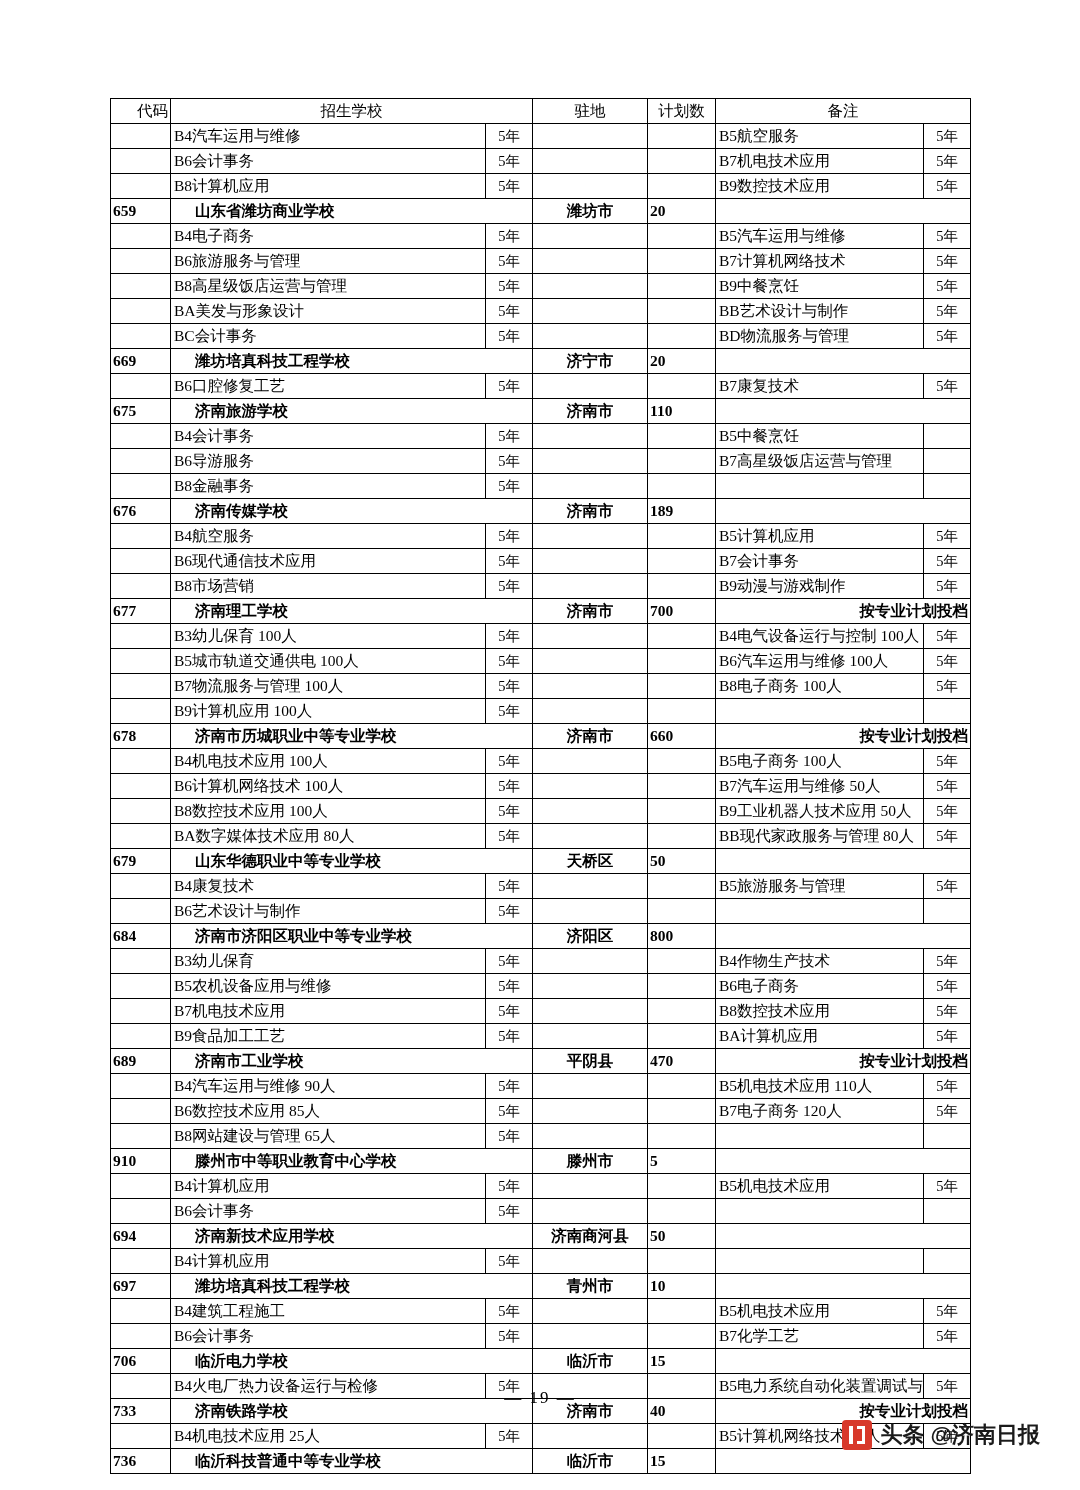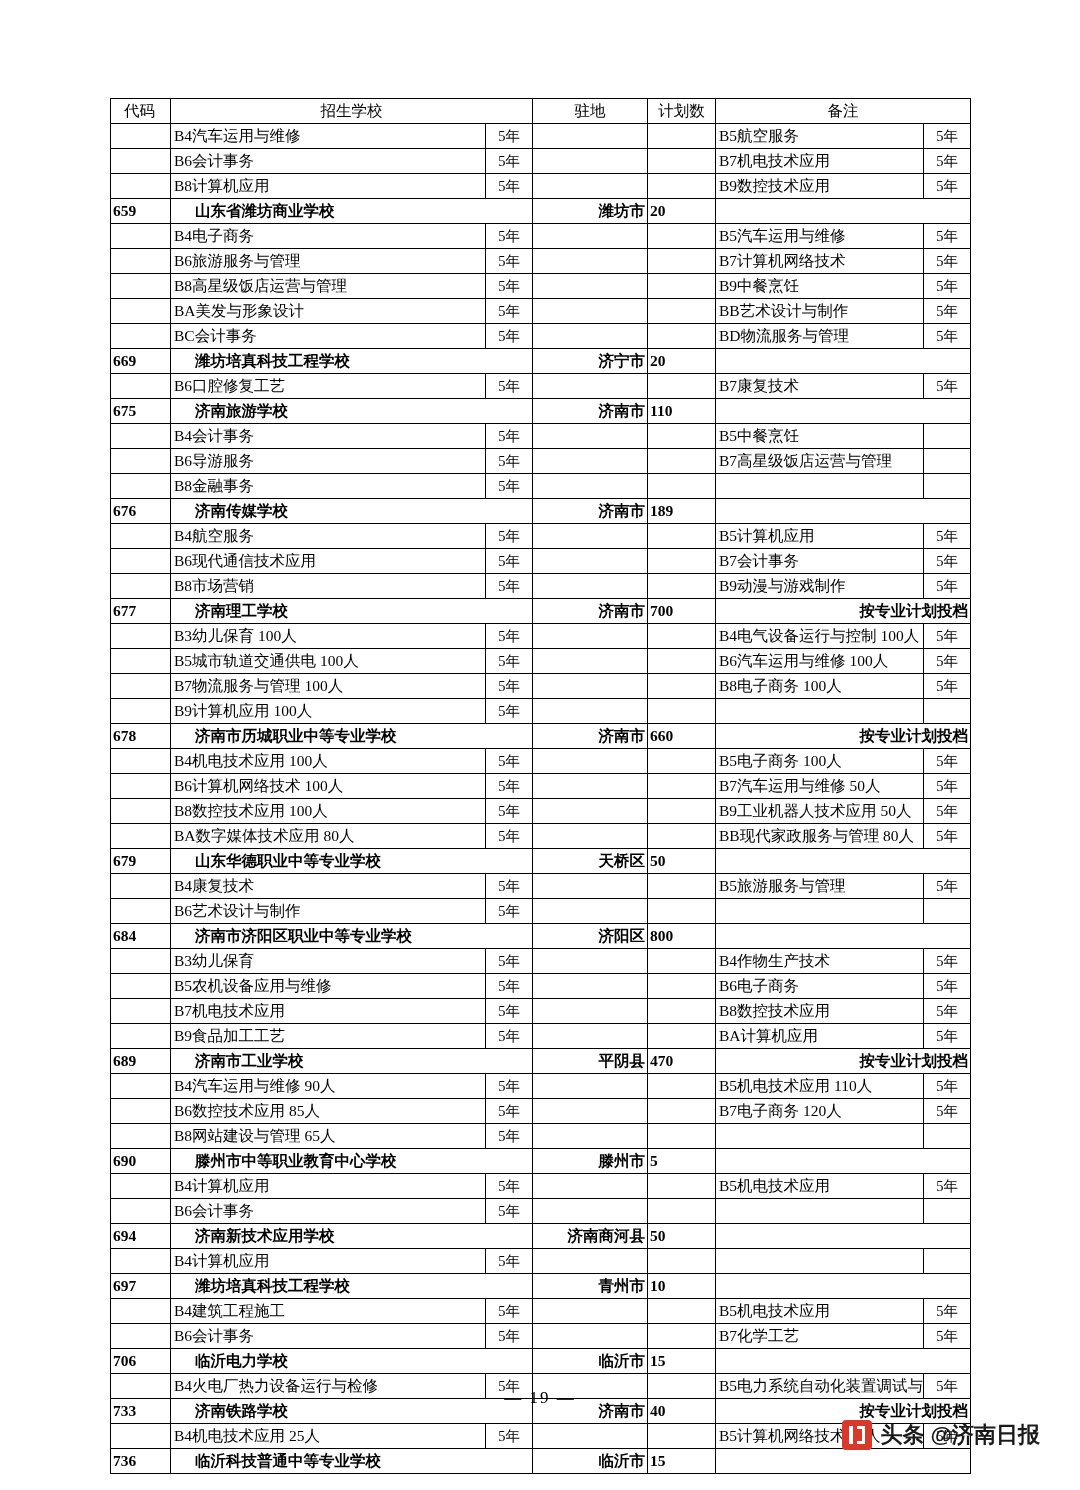--- a/index.html
+++ b/index.html
@@ -46,34 +46,34 @@
   col.c3 { width: 115px; }  
   col.c4 { width: 68px; }   
   col.c5 { width: 208px; }  
   col.c6 { width: 47px; }   
 
   .hdr td {
     text-align: center;
     font-size: 16px;
     height: 26px;
   }
-  .hdr .code-cell { text-align: center; padding-left: 0;}
+  .hdr .code-cell { text-align: right; padding-left: 0;}
   .school-row td {
     font-weight: bold;
   }
   .school-row .code {
     text-align: left;
     margin-top: 28px;
   }
   .school-row .name {
     text-align: left;
     padding-left: 24px;
   }
   .school-row .loc {
-    text-align: right;
+    text-align: center;
   }
   .school-row .plan {
     text-align: left;
     margin-top: 28px;
   }
   .school-row .note {
     text-align: right;
     padding-left: 6px;
   }
   .major-row .maj {
@@ -499,21 +499,21 @@
         <tr class="major-row">
           <td colspan="1" class="blank"></td>
           <td colspan="1" class="maj">B8网站建设与管理  65人</td>
           <td colspan="1" class="yr">5年</td>
           <td colspan="1" class="blank"></td>
           <td colspan="1" class="blank"></td>
           <td colspan="1" class="maj"></td>
           <td colspan="1" class="yr"></td>
         </tr>
         <tr class="school-row">
-          <td colspan="1" class="code">690</td>
+          <td colspan="1" class="code">910</td>
           <td colspan="2" class="name">滕州市中等职业教育中心学校</td>
           <td colspan="1" class="loc">滕州市</td>
           <td colspan="1" class="plan">5</td>
           <td colspan="2" class="note"></td>
         </tr>
         <tr class="major-row">
           <td colspan="1" class="blank"></td>
           <td colspan="1" class="maj">B4计算机应用</td>
           <td colspan="1" class="yr">5年</td>
           <td colspan="1" class="blank"></td>

